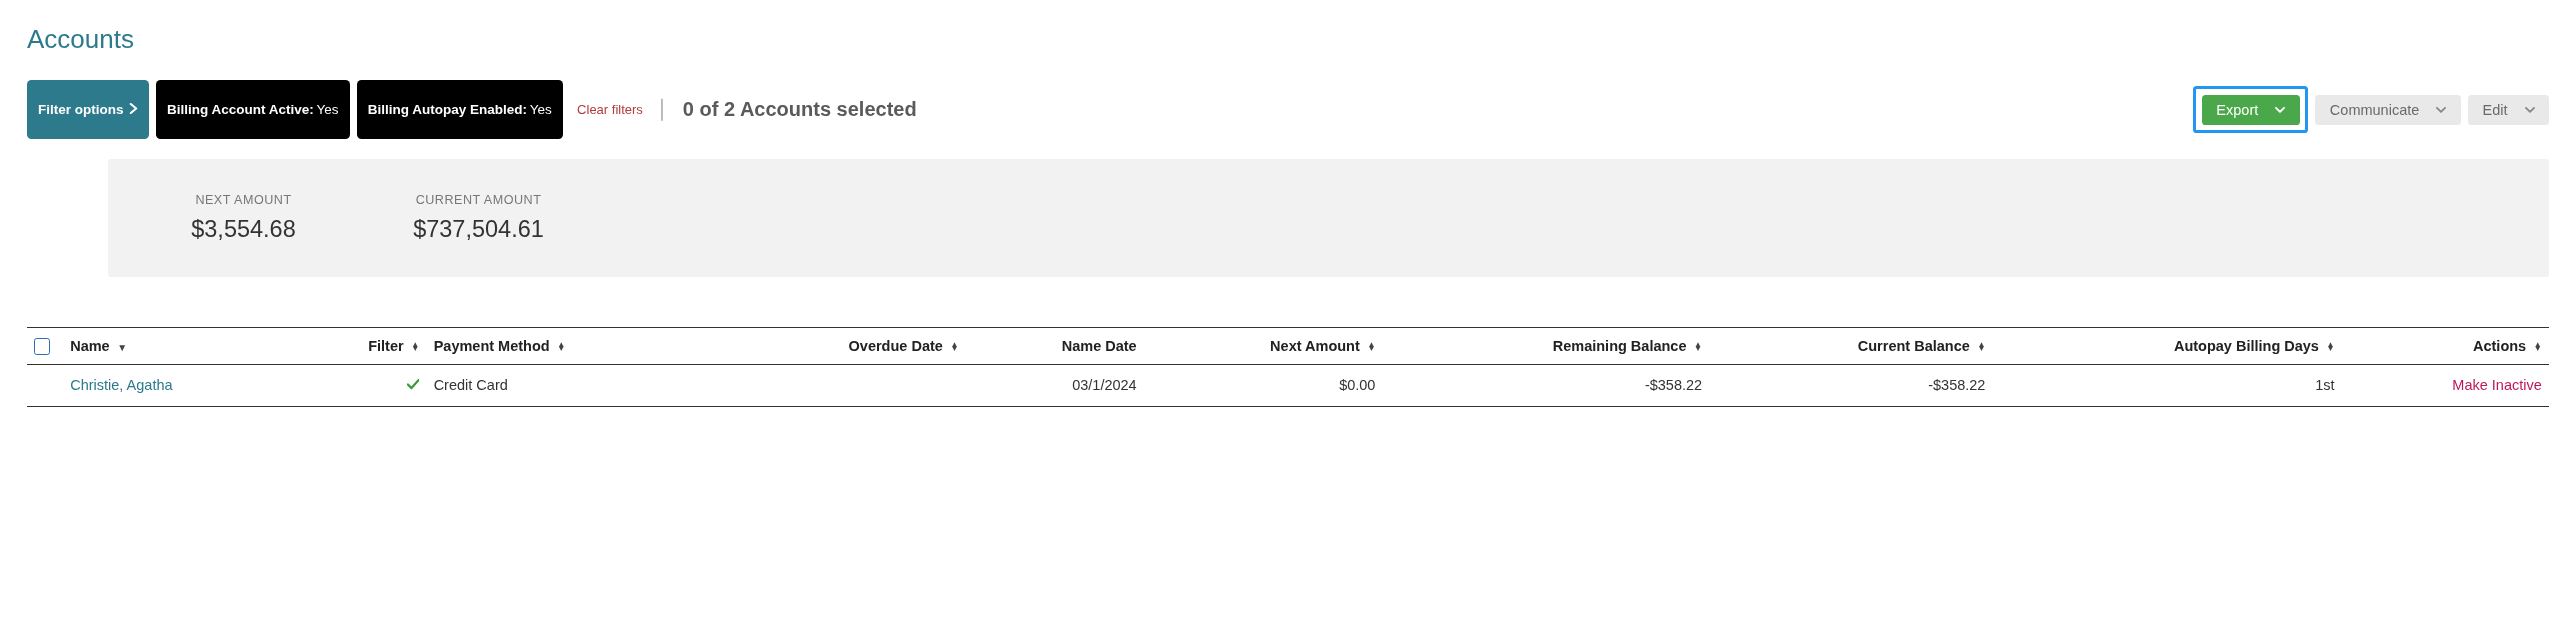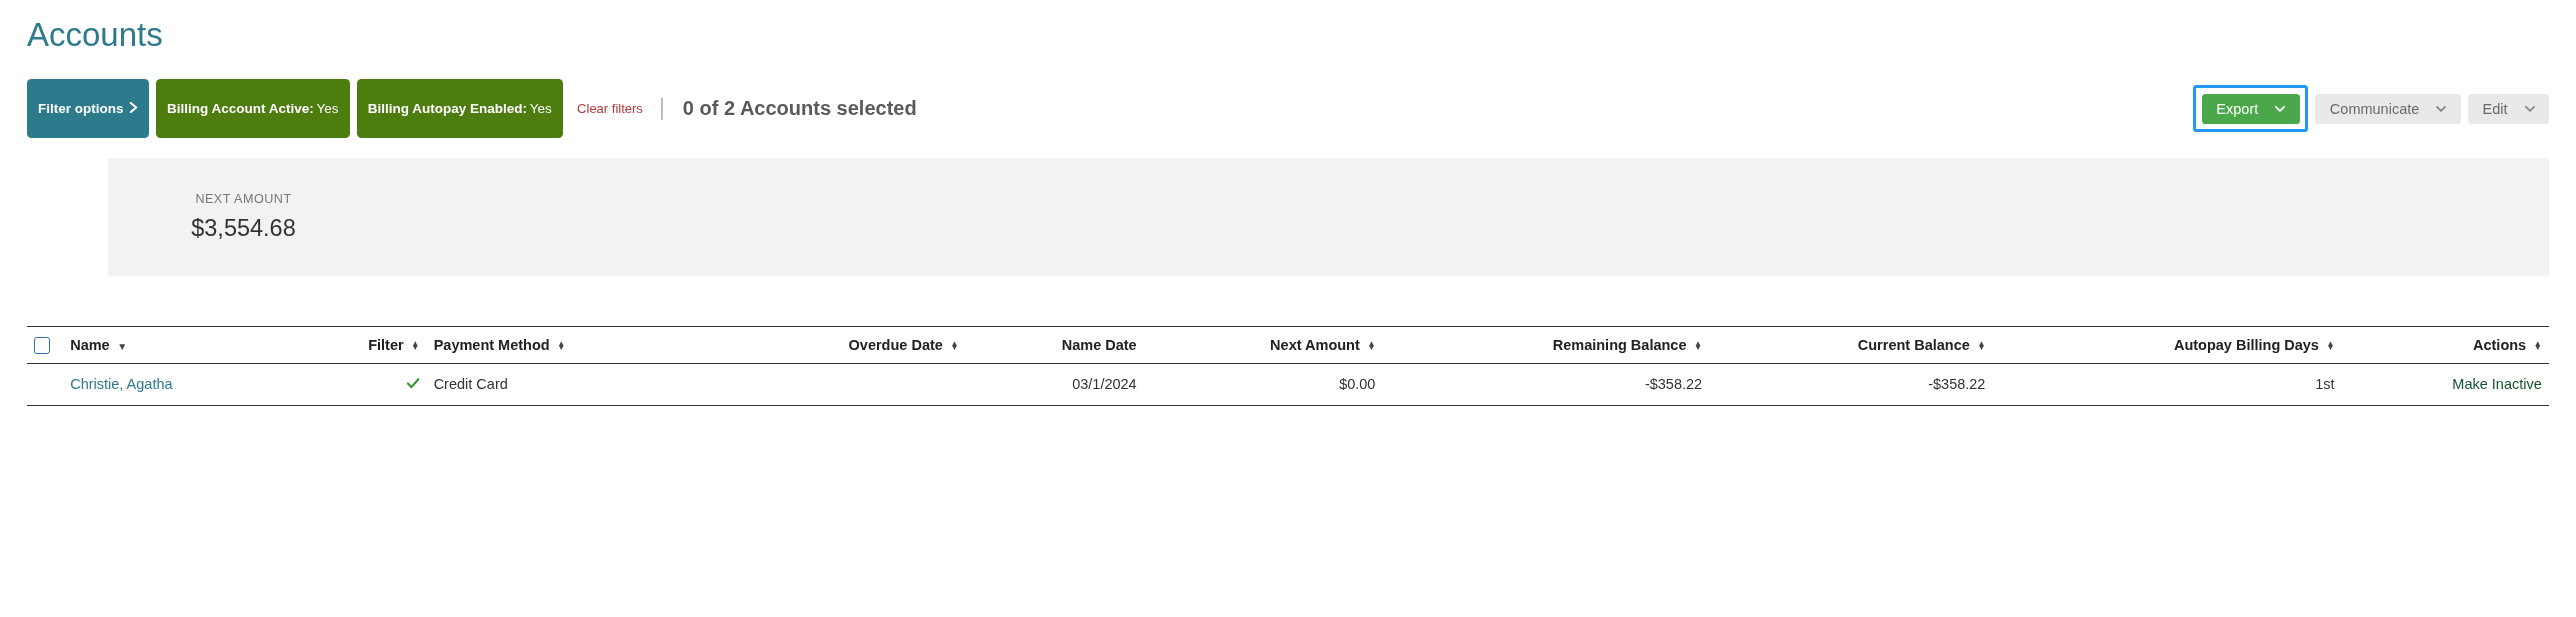--- a/index.html
+++ b/index.html
@@ -8,23 +8,24 @@
       padding: 0;
     }
     body {
       font-family: -apple-system, BlinkMacSystemFont, "Segoe UI", Helvetica, Arial, sans-serif;
       background: #fff;
       color: #333;
       padding: 0 27px;
     }
     .page-title {
       color: #2d7a8c;
-      font-size: 33px;
+      font-size: 26px;
       font-weight: 400;
       padding: 16.3px 0 25px 0;
+      margin-top: 8px;
     }
     .toolbar {
       display: flex;
       align-items: center;
       gap: 7.2px;
       margin-bottom: 20px;
     }
     .pill {
       display: inline-flex;
       align-items: center;
@@ -35,21 +36,21 @@
       white-space: nowrap;
     }
     .pill.teal {
       background: #2d7a8c;
       color: #fff;
     }
     .pill.teal .chev {
       margin-left: 5.4px;
     }
     .pill.gray {
-      background: #4d7c0f;
+      background: #000000;
       color: #fff;
       font-weight: 600;
     }
     .pill.gray .val {
       font-weight: 400;
       margin-left: 2.7px;
     }
     .clear-filters {
       color: #b33a3a;
       font-size: 13px;
@@ -159,21 +160,21 @@
       font-size: 8.1px;
       margin-left: 3.6px;
       vertical-align: middle;
       color: #444;
     }
     .sort-ico.down-only {
       line-height: 9px;
       font-size: 10px;
     }
     .link { color: #2d7a8c; cursor: pointer; }
-    .danger-link { color: #14532d; cursor: pointer; }
+    .danger-link { color: #be185d; cursor: pointer; }
     .check { color: #3a9a3a; font-size: 14.5px;}
     .chev-down-sm { font-size: 10px; }
   </style>
 </head>
 <body>
 
 <h1 class="page-title">Accounts</h1>
 
 <div class="toolbar">
   <span class="pill teal">
@@ -230,20 +231,24 @@
           <path d="M1 1 L5.5 5.5 L10 1" stroke="#888" stroke-width="2" fill="none" stroke-linecap="round" stroke-linejoin="round"></path>
         </svg>
     </span>
   </button>
 </div>
 
 <div class="summary-strip">
   <div class="summary-item">
     <div class="summary-label">NEXT AMOUNT</div>
     <div class="summary-value">$3,554.68</div>
+  </div>
+  <div class="summary-item">
+    <div class="summary-label">CURRENT AMOUNT</div>
+    <div class="summary-value">$737,504.61</div>
   </div>
 </div>
 
 <div class="table-wrap">
   <table>
     <thead>
       <tr>
         <th style="width:36px;">
           <span class="checkbox"></span>
         </th>

